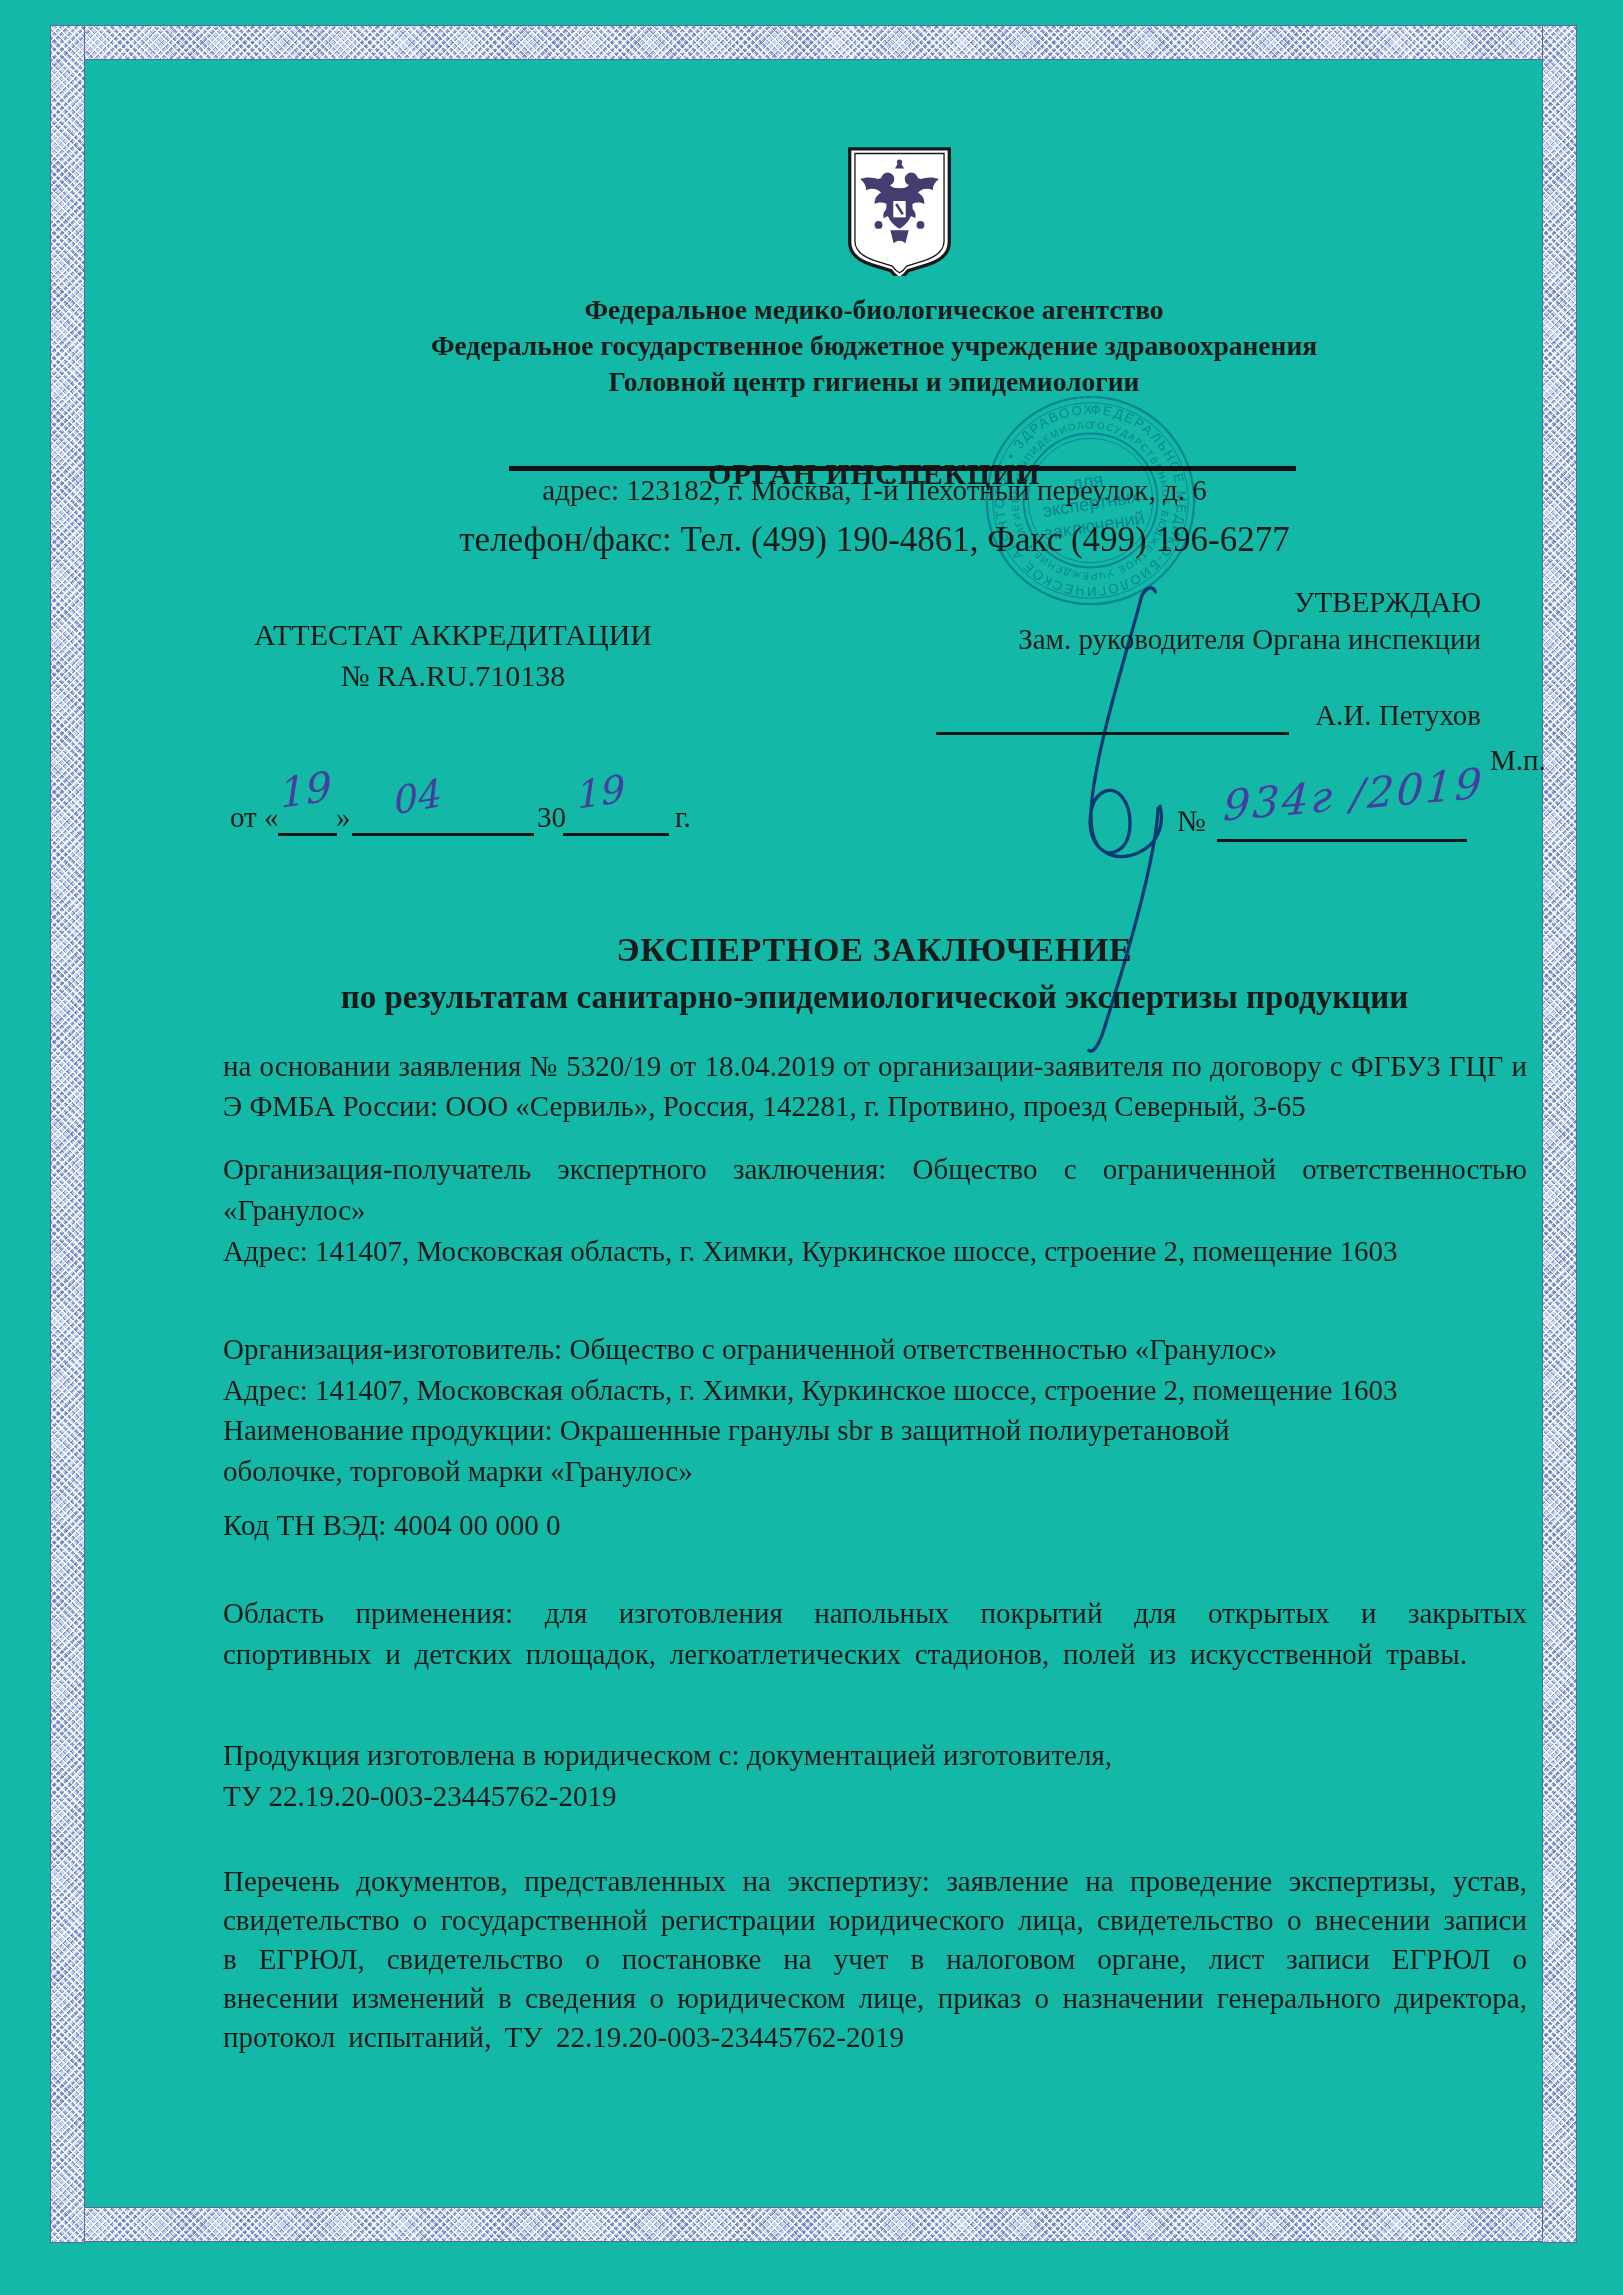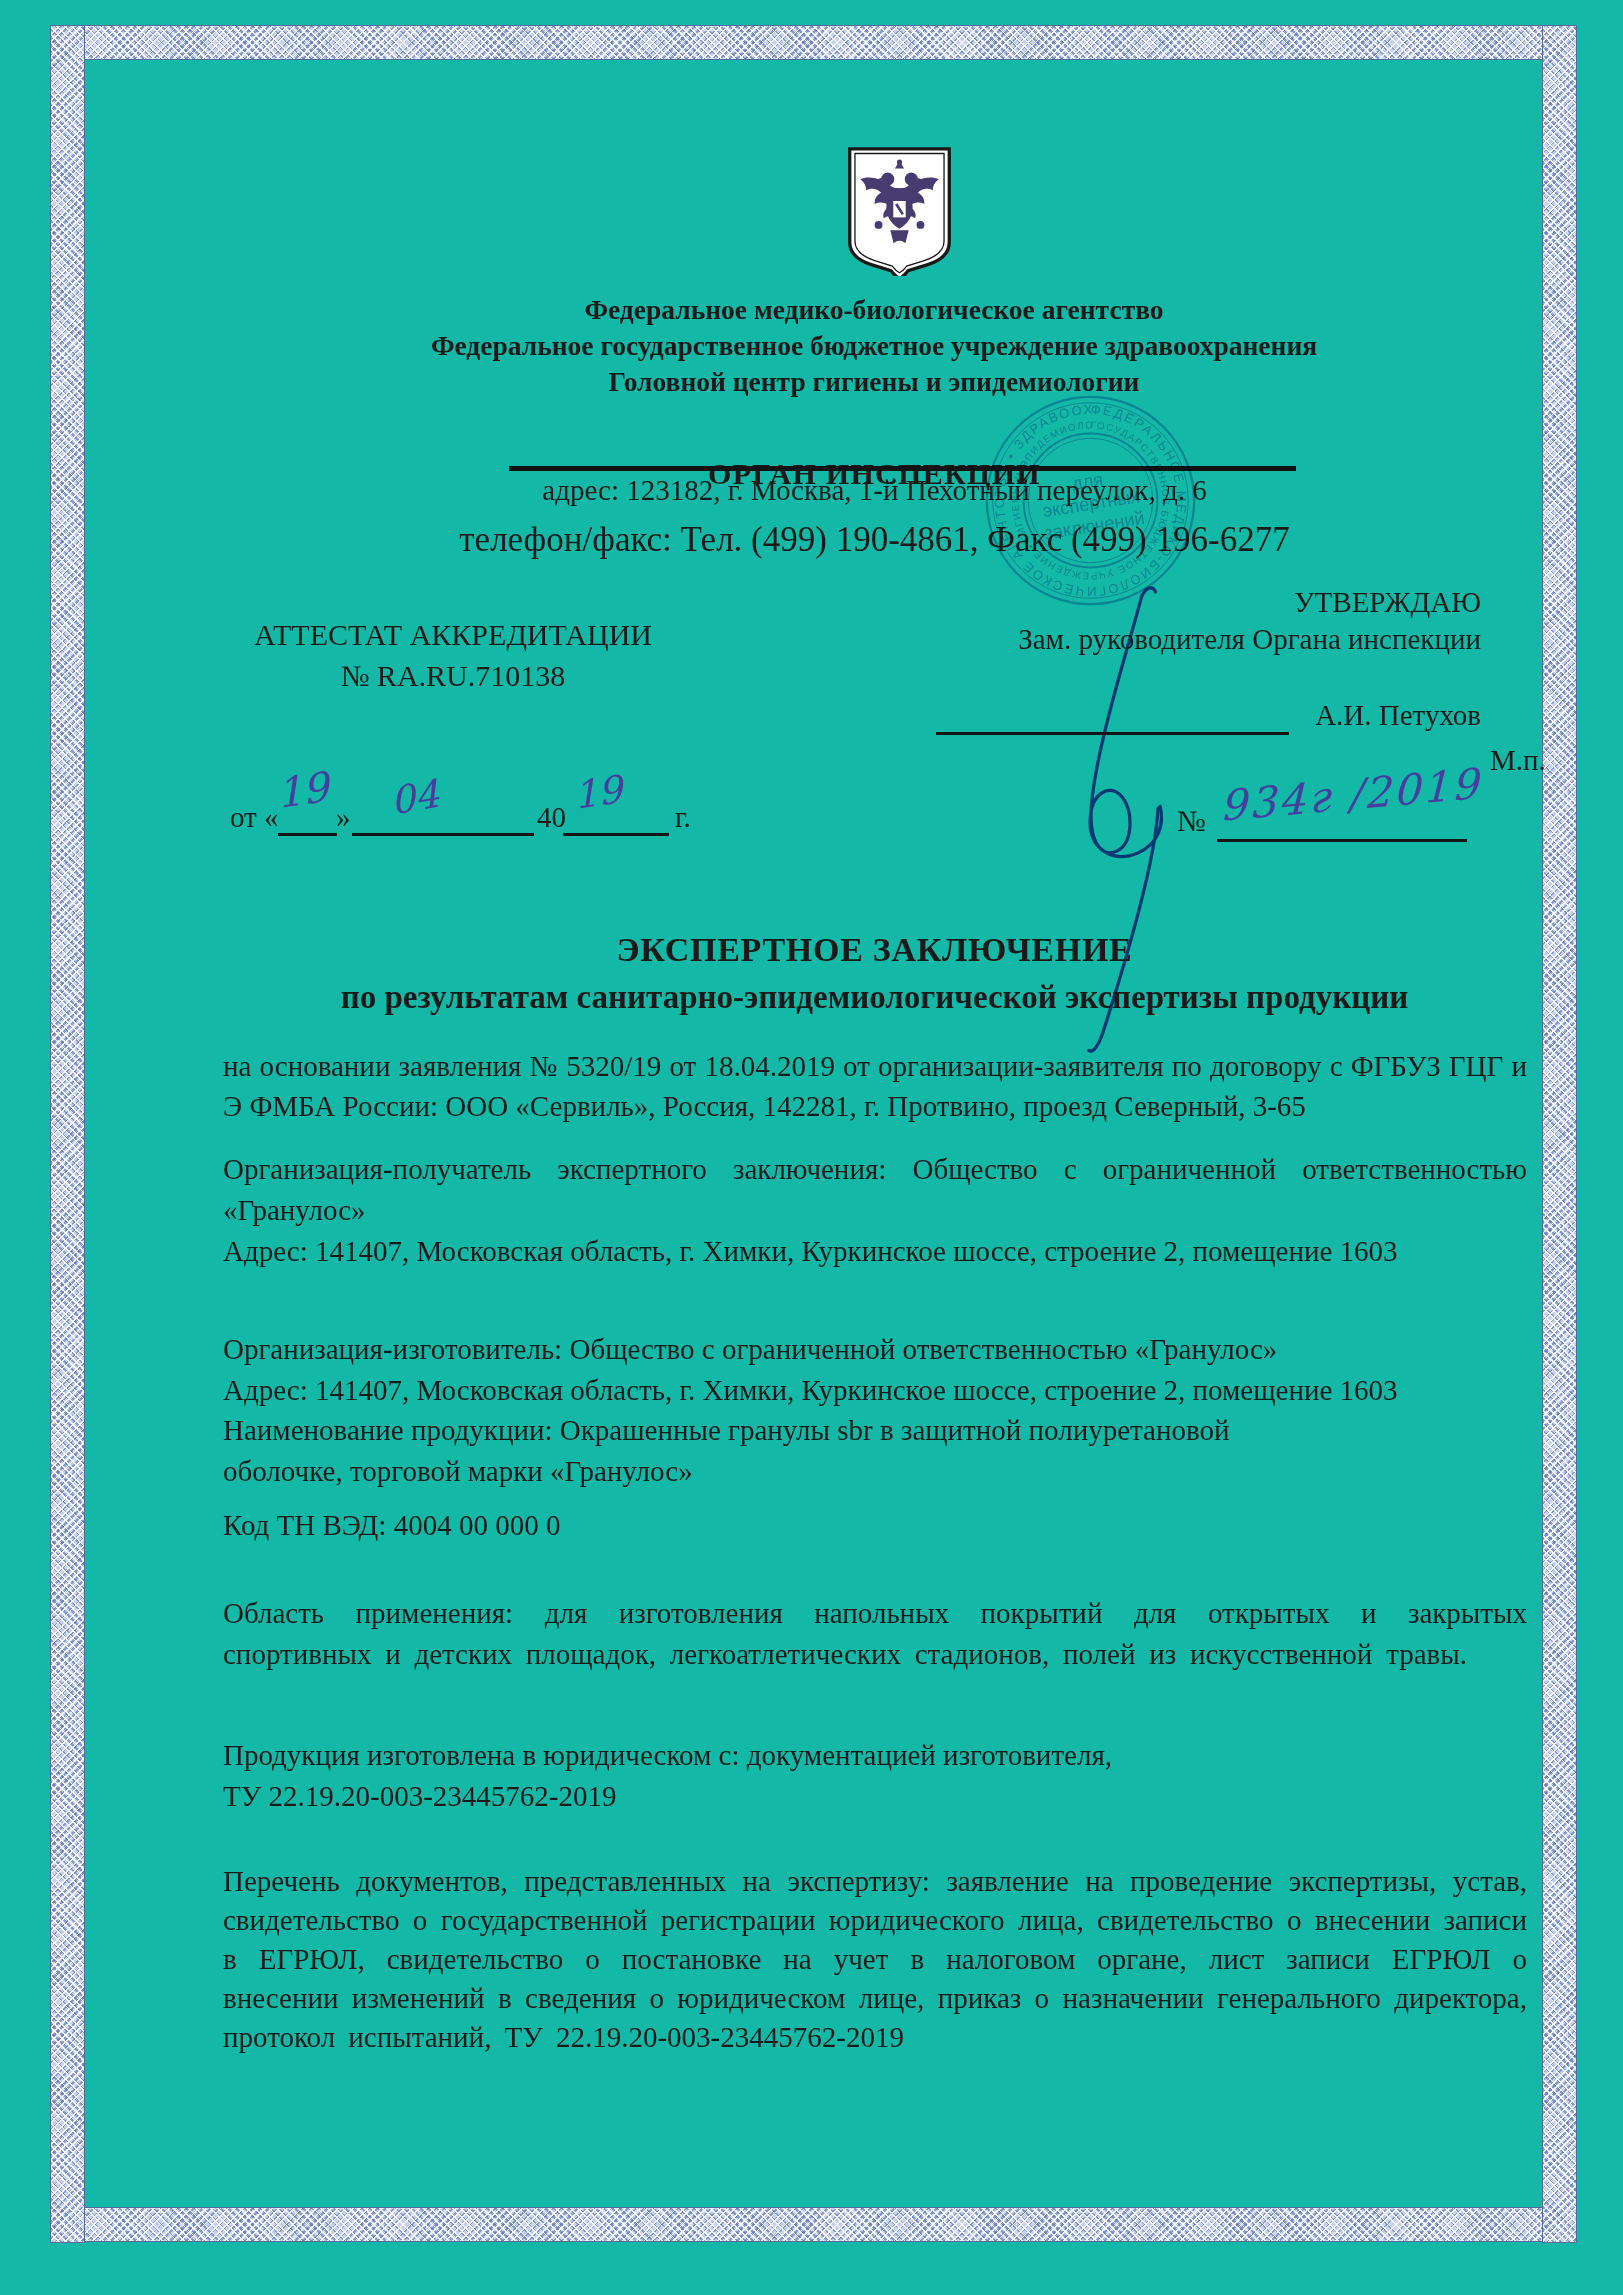--- a/index.html
+++ b/index.html
@@ -171,21 +171,21 @@
   <div class="sign-line"></div>
   <div class="petuhov">А.И. Петухов</div>
   <div class="mp">М.п.</div>
 
   <span class="pr d-from">от «</span>
   <span class="hw hw-day">19</span>
   <span class="pr d-close">»</span>
   <div class="uline dl1"></div>
   <div class="uline dl2"></div>
   <span class="hw hw-month">04</span>
-  <span class="pr d-20">40</span>
+  <span class="pr d-20">30</span>
   <div class="uline dl3"></div>
   <span class="hw hw-year">19</span>
   <span class="pr d-g">г.</span>
 
   <span class="pr no-sign">№</span>
   <span class="hw hw-no">934г /2019</span>
   <div class="uline nl"></div>
 
   <div class="title">ЭКСПЕРТНОЕ ЗАКЛЮЧЕНИЕ</div>
   <div class="subtitle">по результатам санитарно-эпидемиологической экспертизы продукции</div>

